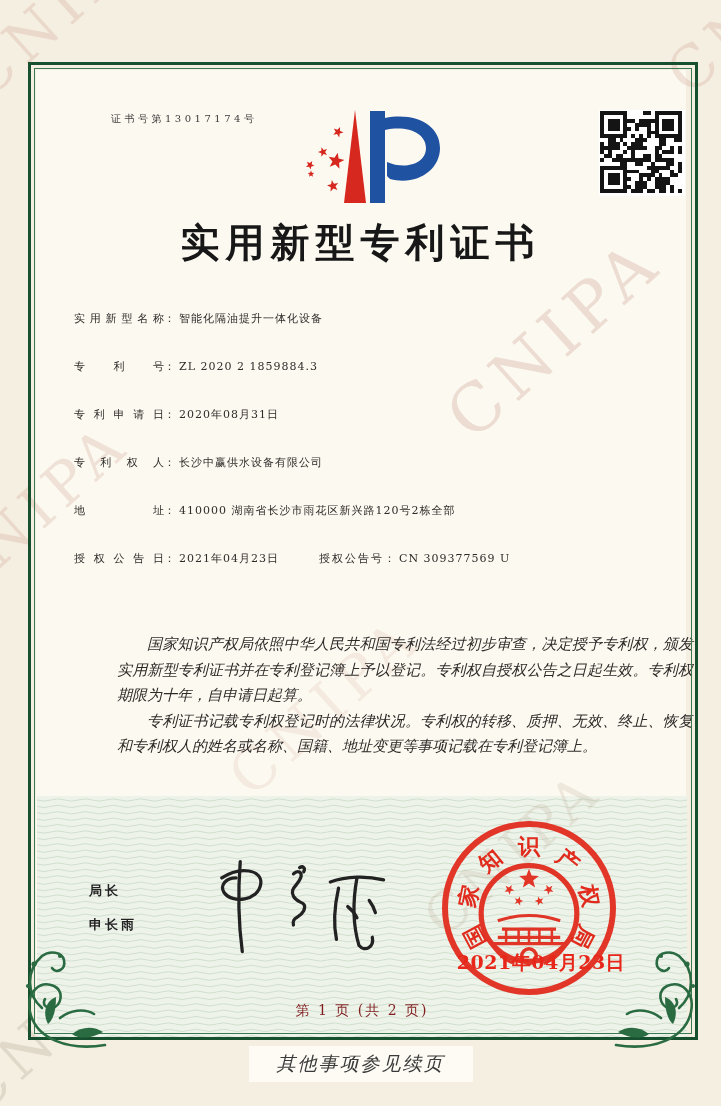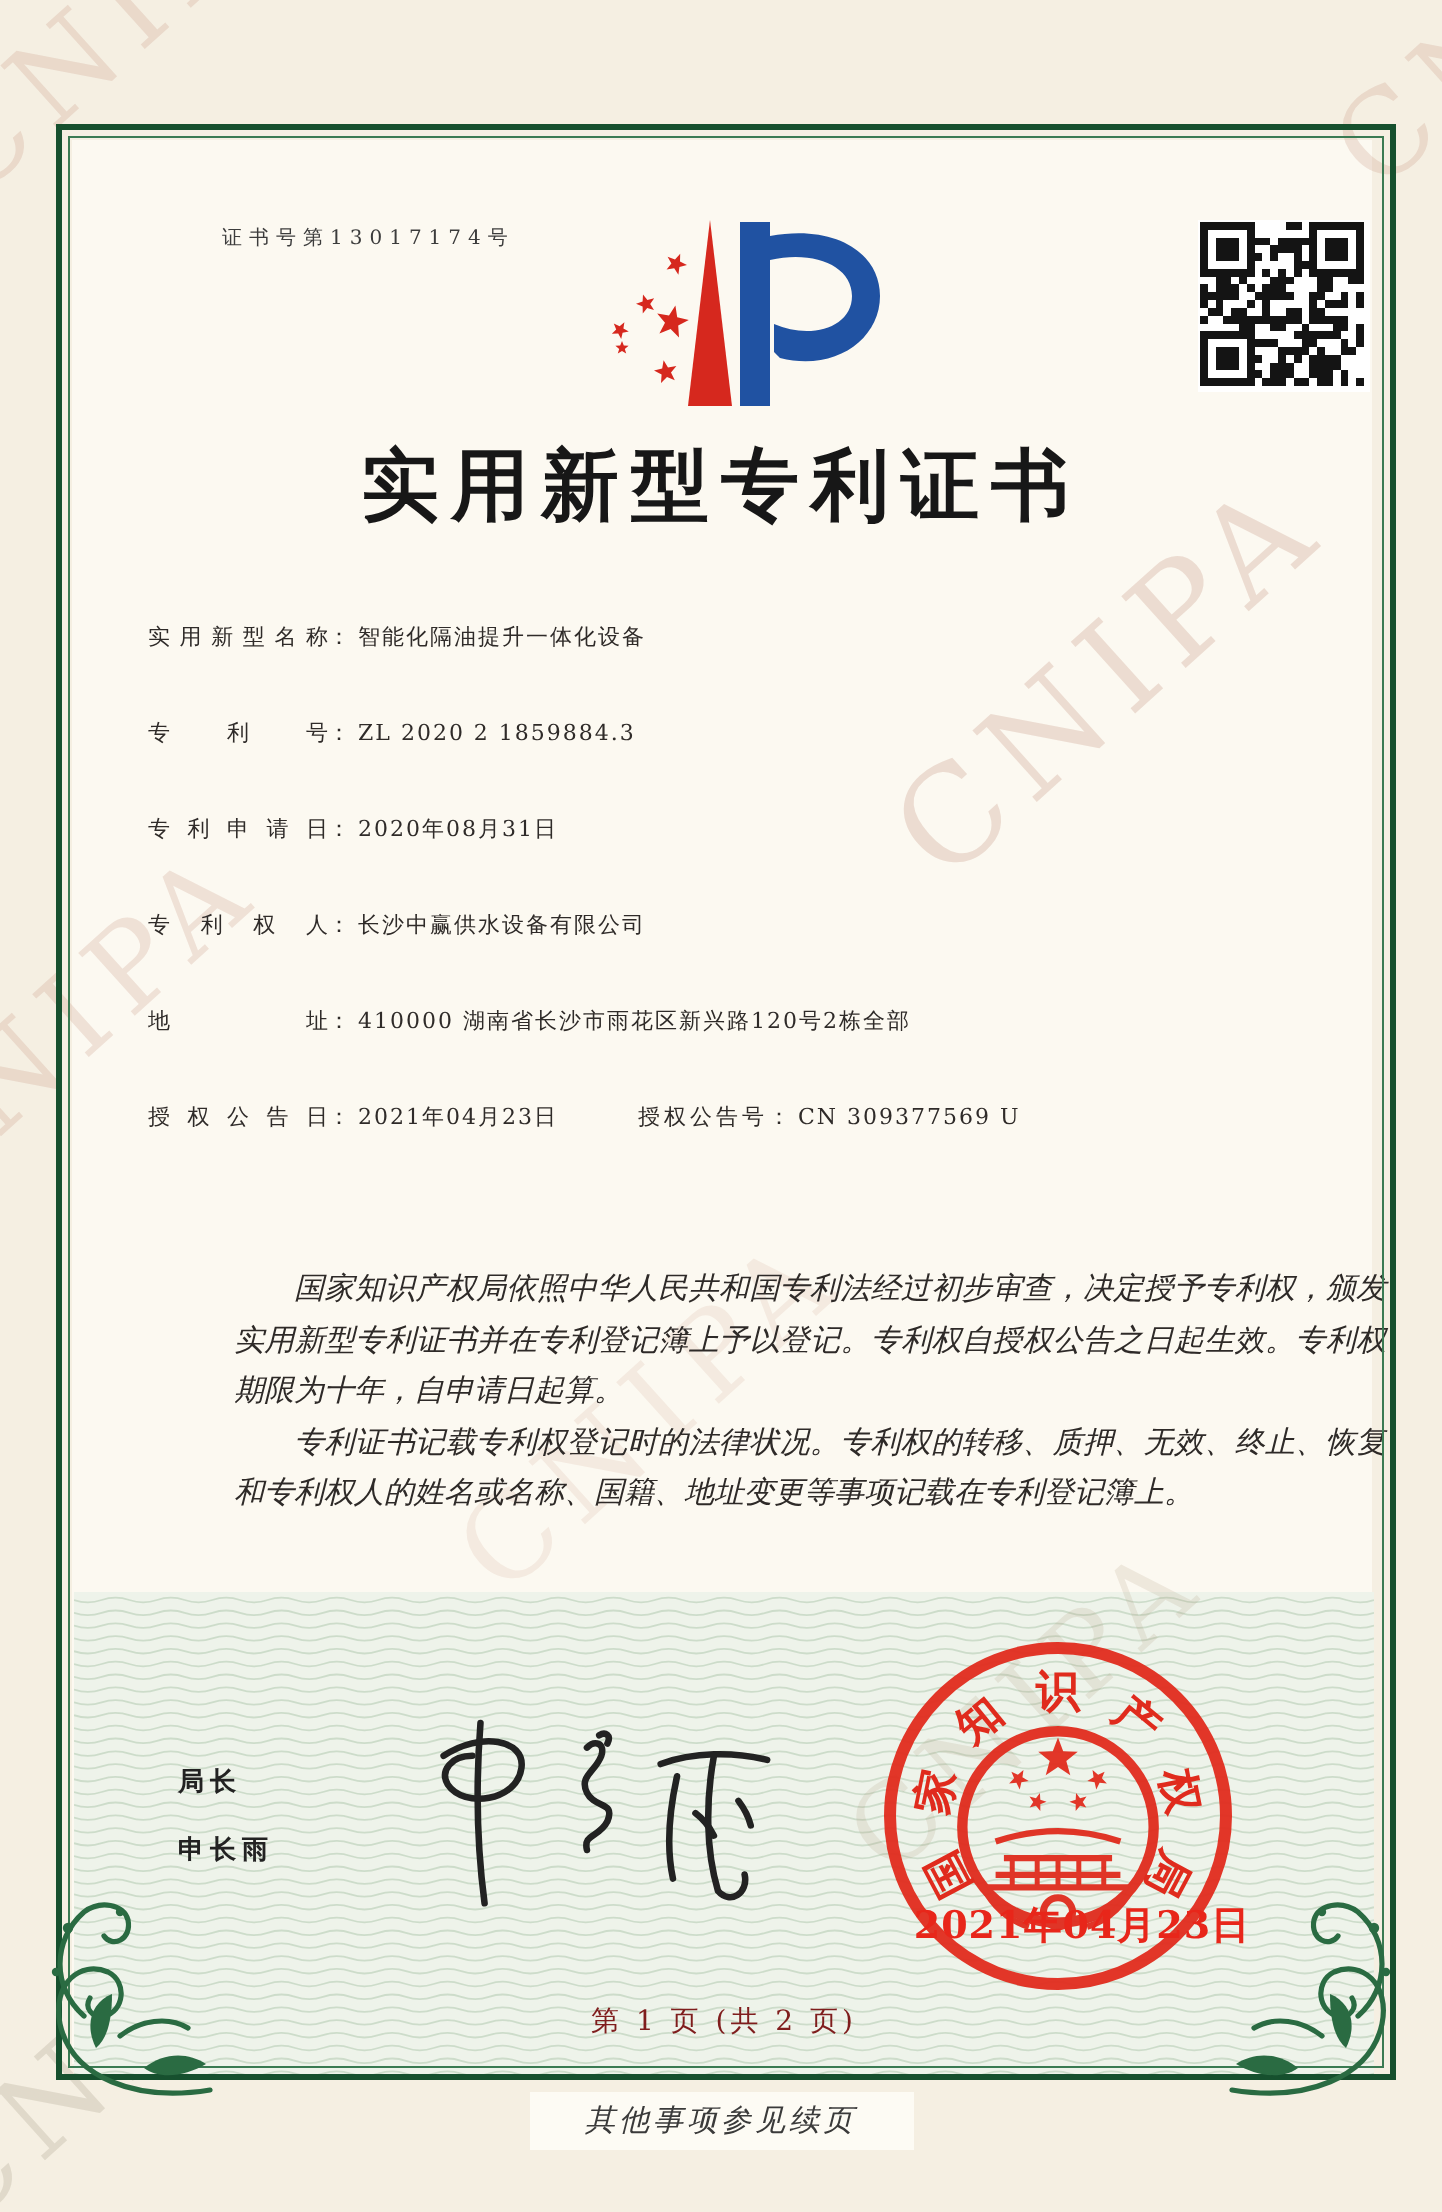--- a/index.html
+++ b/index.html
@@ -57,21 +57,21 @@
   .seal-date{position:absolute;left:416px;top:154px;width:176px;z-index:3;text-align:center;
              font-size:19px;font-weight:700;color:#e8261a;letter-spacing:0.5px;}
   .page-info{position:absolute;left:0;right:0;top:206px;z-index:2;text-align:center;
              font-size:14px;letter-spacing:2px;color:#7f1d1d;}
   
   .flourish{position:absolute;z-index:5;width:96px;height:106px;}
   .flourish-left{left:12px;top:946px;}
   .flourish-right{right:12px;top:946px;transform:scaleX(-1);}
   
   .foot-note{position:absolute;left:50%;top:1046px;transform:translateX(-50%);z-index:3;
-             background:rgba(253,251,244,0.95);padding:5px 28px;font-size:15px;font-style:italic;
+             background:rgba(253,251,244,0.95);padding:5px 28px;font-size:19px;font-style:italic;
              letter-spacing:2px;color:#3a3a3a;white-space:nowrap;}
 </style>
 </head>
 <body>
 
 <div class="page">
 
   <div class="sheet"></div>
 
   <span class="wm wm-a">CNIPA</span>

